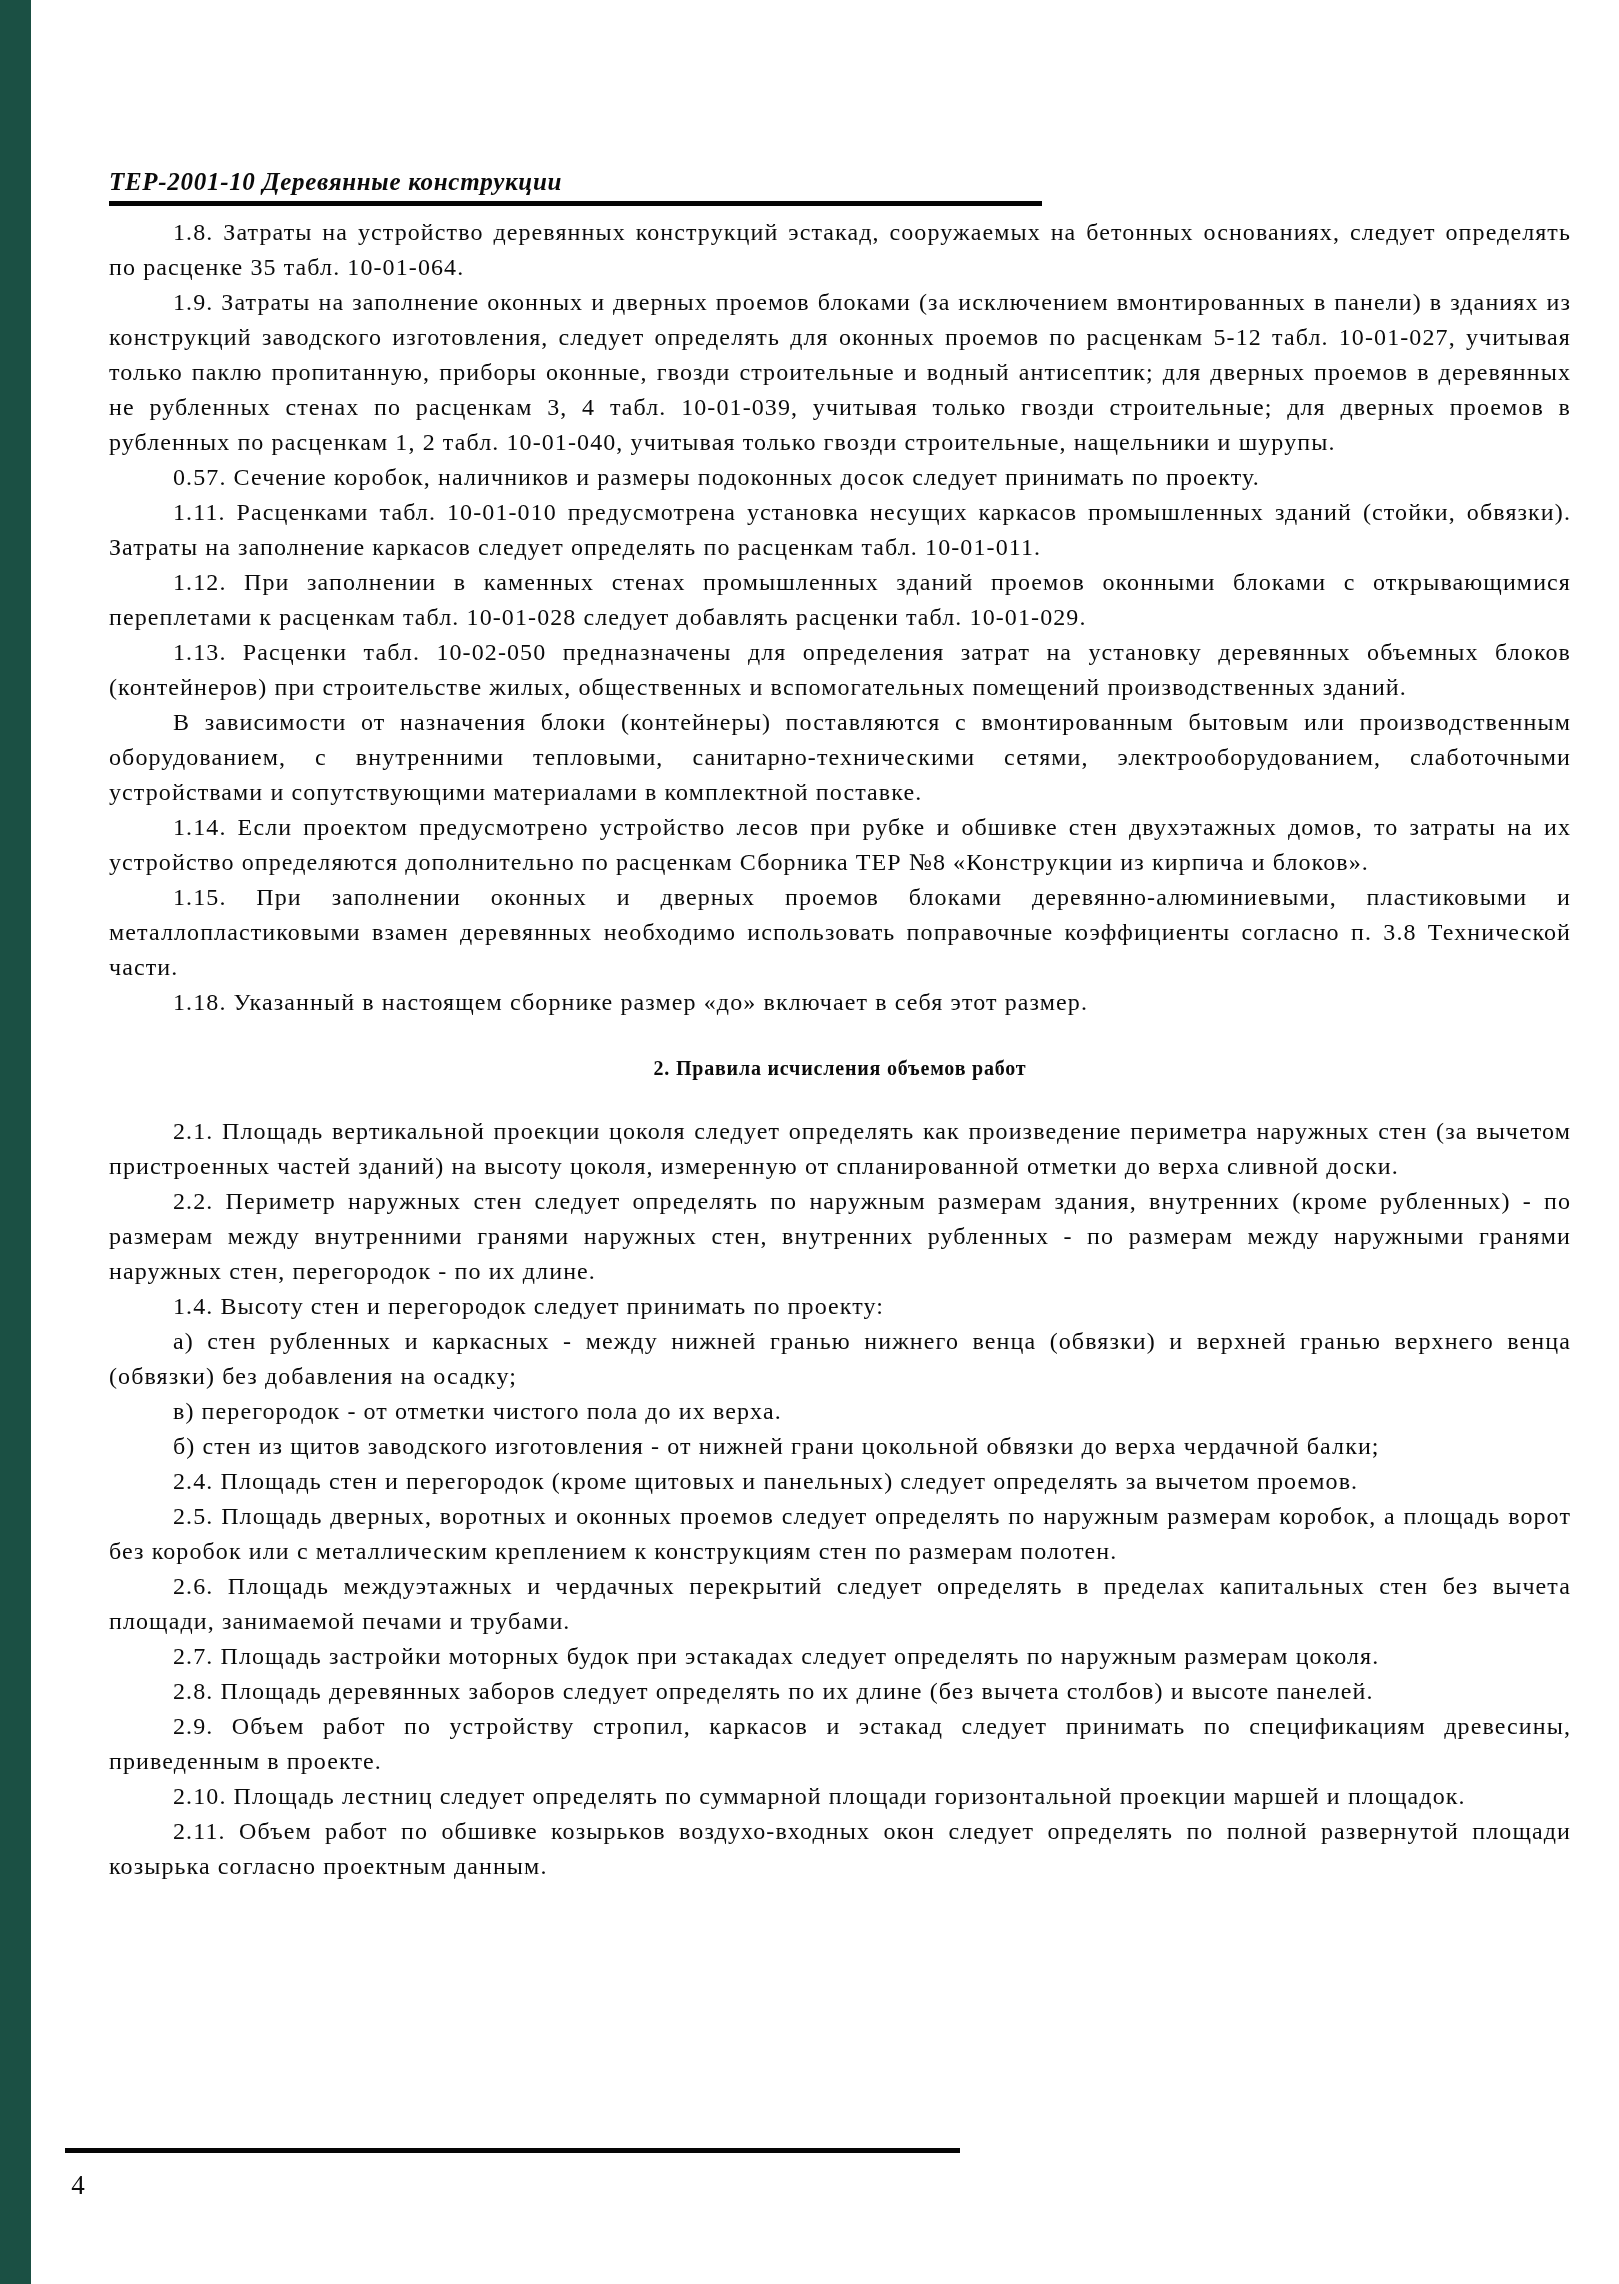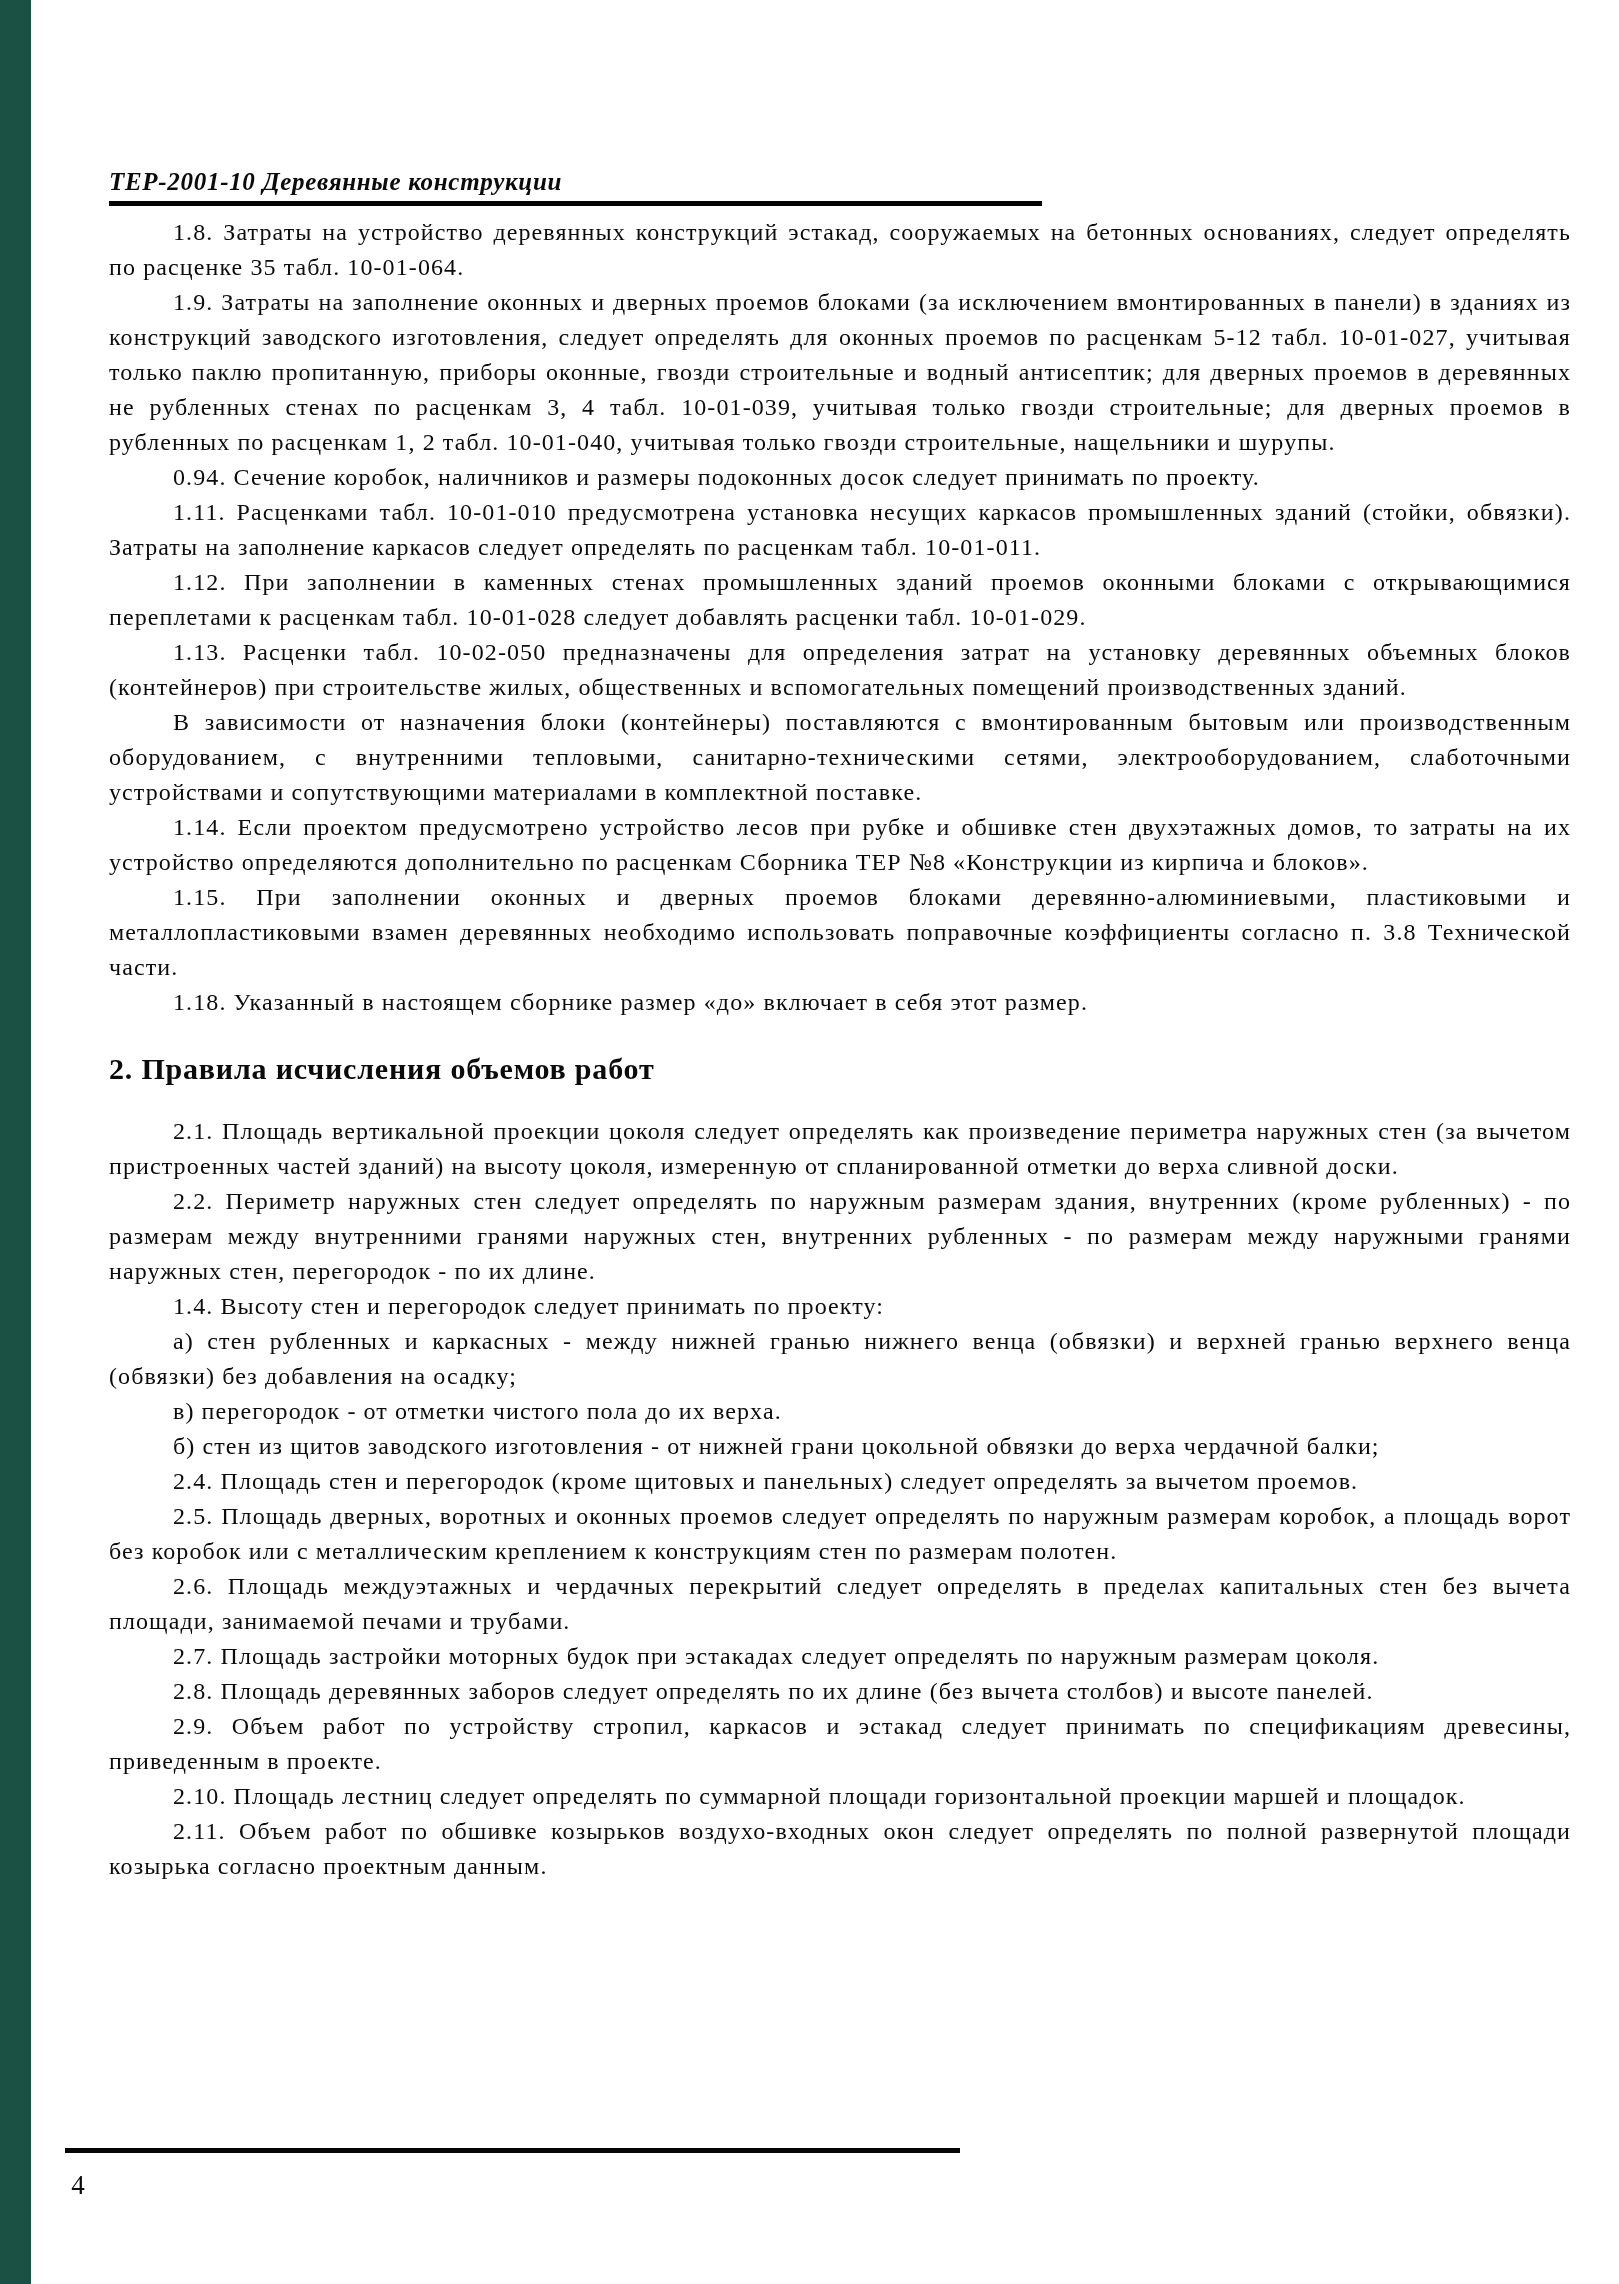--- a/index.html
+++ b/index.html
@@ -38,24 +38,24 @@
   }
   .para {
     margin: 0;
     font-size: 24px;
     line-height: 35px;
     letter-spacing: 1.1px;
     text-indent: 64px;
     text-align: justify;
   }
   .section-heading {
-    font-size: 30px;
+    font-size: 20px;
     line-height: 35px;
     font-weight: bold;
-    text-align: left;
+    text-align: center;
     letter-spacing: 0.8px;
     margin: 31px 0 28px 0;
   }
   .footer {
     position: absolute; left: 31px; top: 2148px;
   }
   .footer-rule {
     width: 895px; height: 4.7px;
     background: #050505;
     margin-left: 2.7px;
@@ -78,21 +78,21 @@
       <div class="title">ТЕР-2001-10  Деревянные конструкции</div>
       <div class="header-rule" style="background: rgb(5, 5, 5);"></div>
     </div>
 
     <div>
 
         <p class="para">1.8. Затраты на устройство деревянных конструкций эстакад, сооружаемых на бетонных основаниях, следует определять по расценке 35 табл. 10-01-064.</p>
 
         <p class="para">1.9. Затраты на заполнение оконных и дверных проемов блоками (за исключением вмонтированных в панели) в зданиях из конструкций заводского изготовления, следует определять для оконных проемов по расценкам 5-12 табл. 10-01-027, учитывая только паклю пропитанную, приборы оконные, гвозди строительные и водный антисептик; для дверных проемов в деревянных не рубленных стенах по расценкам 3, 4 табл. 10-01-039, учитывая только гвозди строительные; для дверных проемов в рубленных по расценкам 1, 2 табл. 10-01-040, учитывая только гвозди строительные, нащельники и шурупы.</p>
 
-        <p class="para">0.94. Сечение коробок, наличников и размеры подоконных досок следует принимать по проекту.</p>
+        <p class="para">0.57. Сечение коробок, наличников и размеры подоконных досок следует принимать по проекту.</p>
 
         <p class="para">1.11. Расценками табл. 10-01-010 предусмотрена установка несущих каркасов промышленных зданий (стойки, обвязки). Затраты на заполнение каркасов следует определять по расценкам табл. 10-01-011.</p>
 
         <p class="para">1.12. При заполнении в каменных стенах промышленных зданий проемов оконными блоками с открывающимися переплетами к расценкам табл. 10-01-028 следует добавлять расценки табл. 10-01-029.</p>
 
         <p class="para">1.13. Расценки табл. 10-02-050 предназначены для определения затрат на установку деревянных объемных блоков (контейнеров) при строительстве жилых, общественных и вспомогательных помещений производственных зданий.</p>
 
         <p class="para">В зависимости от назначения блоки (контейнеры) поставляются с вмонтированным бытовым или производственным оборудованием, с внутренними тепловыми, санитарно-техническими сетями, электрооборудованием, слаботочными устройствами и сопутствующими материалами в комплектной поставке.</p>
 
         <p class="para">1.14. Если проектом предусмотрено устройство лесов при рубке и обшивке стен двухэтажных домов, то затраты на их устройство определяются дополнительно по расценкам Сборника ТЕР №8 «Конструкции из кирпича и блоков».</p>

